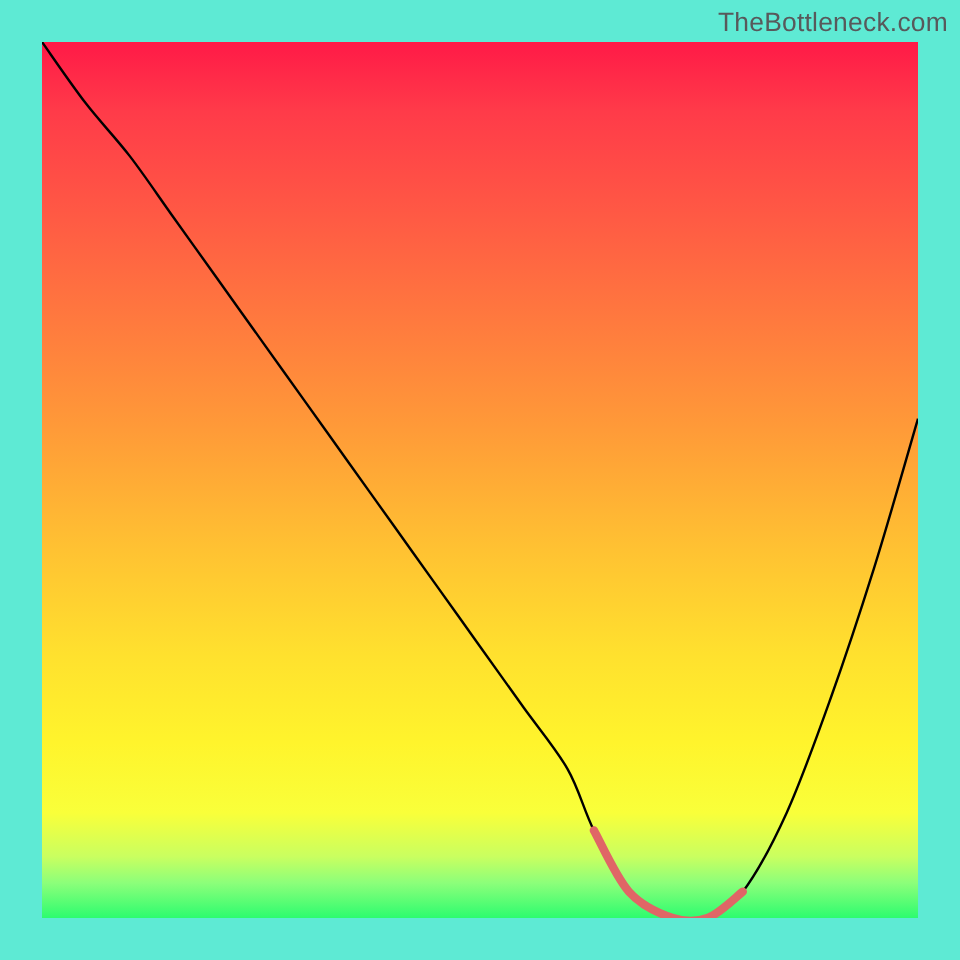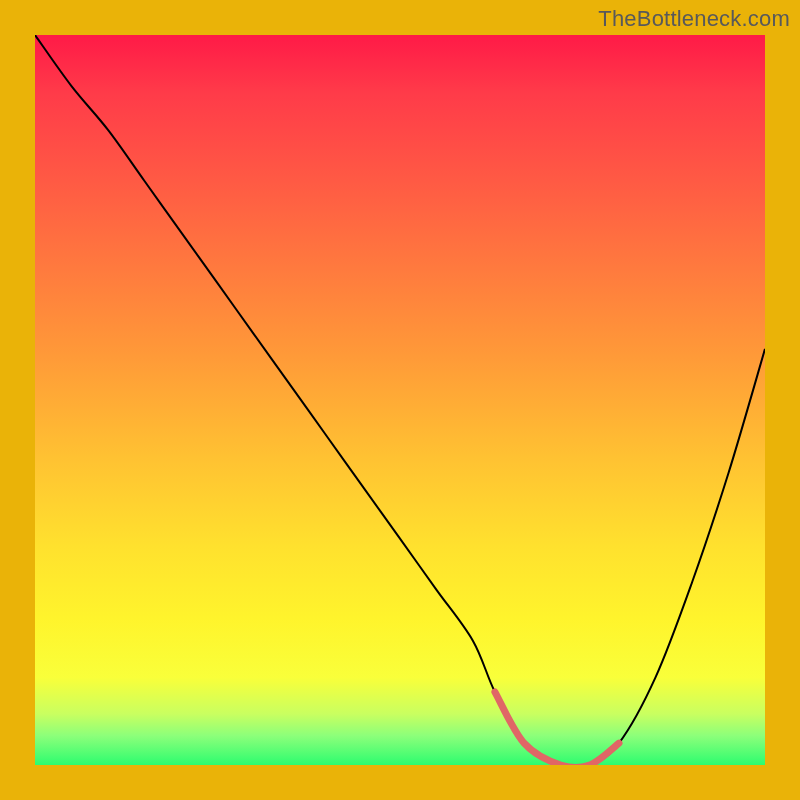--- a/index.html
+++ b/index.html
@@ -1,17 +1,17 @@
 <!DOCTYPE html>
 <html><head>
 <meta charset="utf-8">
 <style>
   * { margin: 0; padding: 0; box-sizing: border-box; }
   html, body { width: 800px; height: 800px; overflow: hidden; background: #000; }
-  .wrap { position: relative; width: 800px; height: 800px; background: #eab308; }
+  .wrap { position: relative; width: 800px; height: 800px; background: #5eead4; }
   .watermark {
     position: absolute;
     top: 6px;
     right: 10px;
     font-family: Arial, Helvetica, sans-serif;
     font-size: 22px;
     color: #58595b;
     font-weight: 400;
     letter-spacing: 0.2px;
   }

